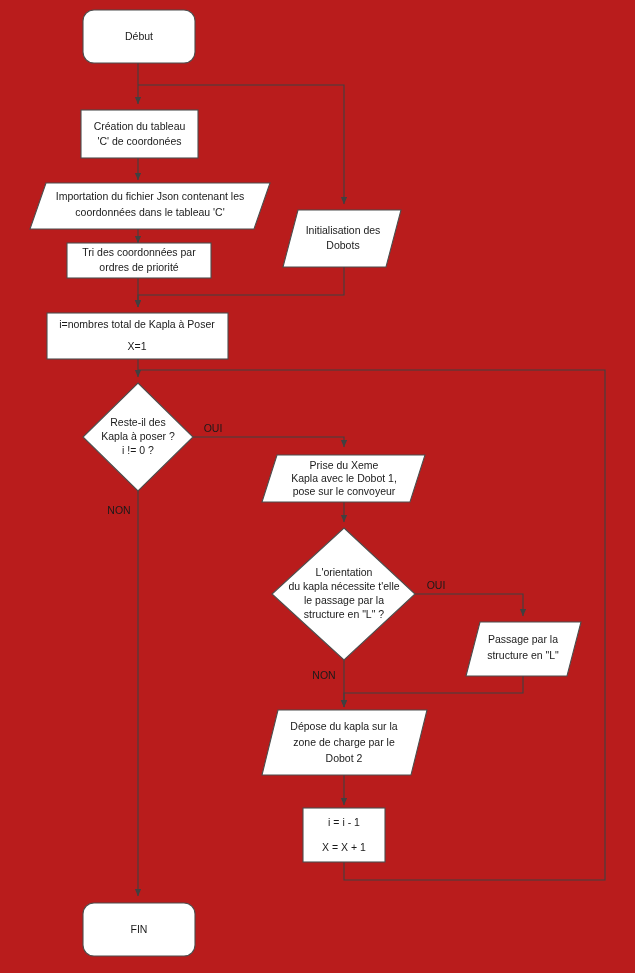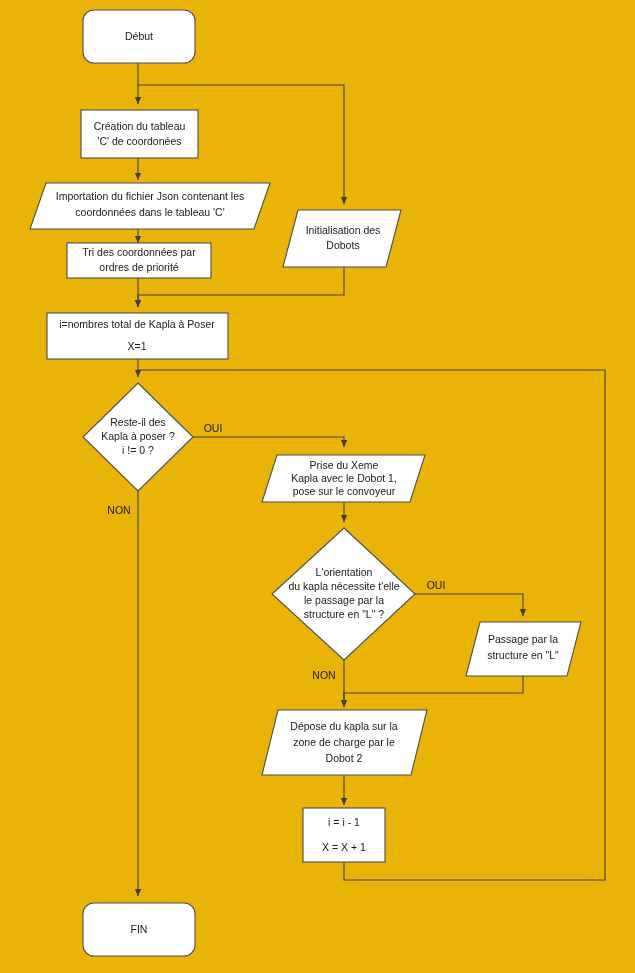--- a/index.html
+++ b/index.html
@@ -4,21 +4,21 @@
 <style>
   html, body {
     margin: 0;
     padding: 0;
     background: #ffffff;
   }
   #flowchart-root {
     position: relative;
     width: 635px;
     height: 973px;
-    background: #eab308;
+    background: #b91c1c;
     font-family: "Liberation Sans", sans-serif;
   }
   svg#flow-svg {
     display: block;
     width: 635px;
     height: 973px;
   }
   .shape-stroke {
     fill: #ffffff;
     stroke: #4d4d4d;

